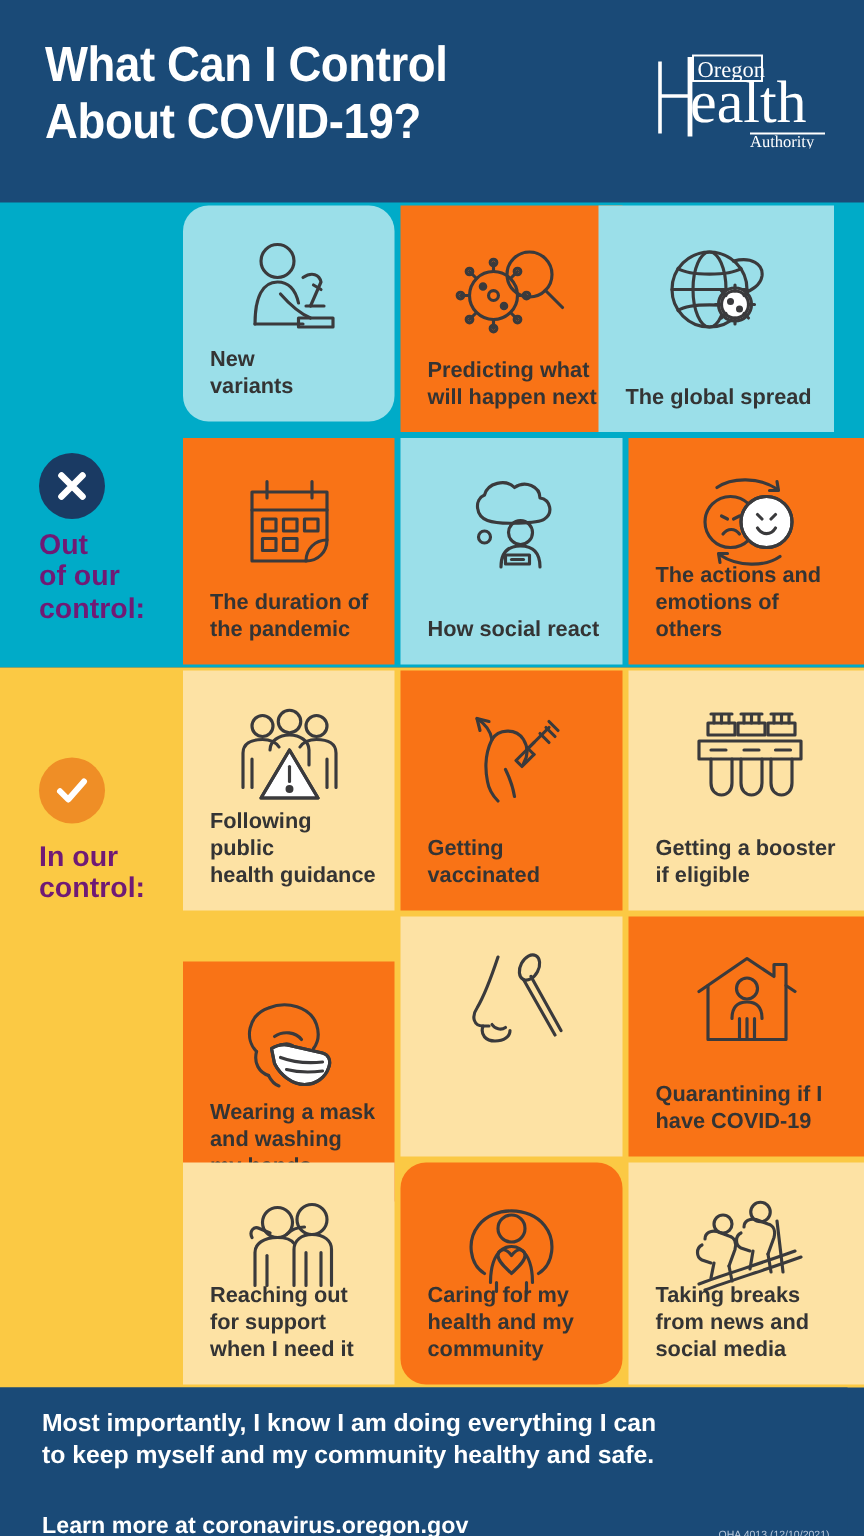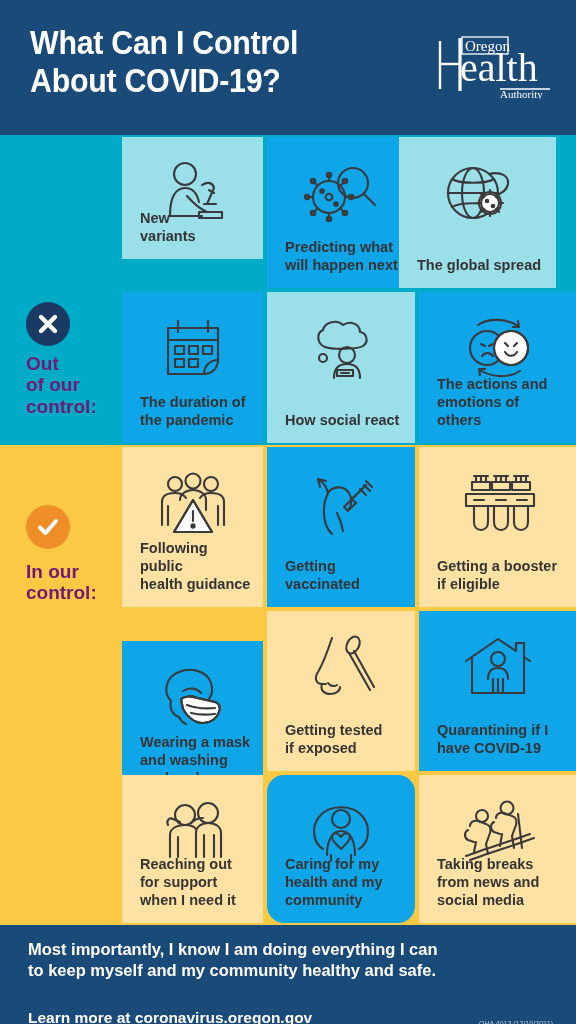--- a/index.html
+++ b/index.html
@@ -40,21 +40,21 @@
   
   .tile{position:absolute;display:flex;flex-direction:column;
         box-sizing:border-box;padding:0;}
   .tile .icon{position:absolute;left:0;right:0;top:14px;height:84px;
               display:flex;align-items:center;justify-content:center;}
   .tile .icon svg{display:block;}
   .tile .cap{position:absolute;left:18px;right:10px;bottom:14px;
              color:#343434;font-weight:bold;font-size:14.5px;line-height:1.25;
              font-family:"Liberation Sans Narrow","Liberation Sans",sans-serif;}
   .bg-cyan{background:#9bdfe9;}
-  .bg-white{background:#0ea5e9;}
+  .bg-white{background:#f97316;}
   .bg-gold{background:#fde2a4;}
 
   
   .footer{position:absolute;left:0;top:925px;width:565px;height:99px;background:#1a4a77;}
   .foot-main{position:absolute;left:28px;top:14px;width:430px;color:#fff;
              font-weight:bold;font-size:16.5px;line-height:1.3;
              font-family:"Liberation Sans Narrow","Liberation Sans",sans-serif;}
   .foot-sub{position:absolute;left:28px;top:84px;color:#fff;font-weight:bold;
             font-size:15.5px;
             font-family:"Liberation Sans Narrow","Liberation Sans",sans-serif;}
@@ -96,21 +96,21 @@
         <path d="M4 4 L18 18 M18 4 L4 18" stroke="#fff" stroke-width="4.4" stroke-linecap="round"></path>
       </svg>
     </div>
     <div class="side" style="top:218px;">
       <div>Out</div>
       <div>of our</div>
       <div>control:</div>
     </div>
   </div>
 
-  <div class="tile bg-cyan" style="left:122px;top:137px;width:141px;height:122px;">
+  <div class="tile bg-cyan" style="left:122px;top:137px;width:141px;height:144px;border-radius:17px;">
     <div class="icon">
       <svg width="78" height="66" viewBox="0 0 78 66" class="ico">
         <circle cx="31" cy="14" r="11"></circle>
         <path d="M16 56 C16 38 21 28 31 28 C38 28 43 33 45 42"></path>
         <path d="M16 56 L48 56"></path>
         <path d="M33 36 C40 44 46 49 53 52"></path>
         <path d="M48 25 C54 21 59 23 60 28 L53 44"></path>
         <path d="M50 44 L62 44"></path>
         <path d="M45 52 L68 52 L68 58 L45 58 Z"></path>
         <path d="M55 30 L60 33"></path>
@@ -328,24 +328,20 @@
     <div class="icon">
       <svg width="70" height="66" viewBox="0 0 70 66" class="ico">
         <path d="M26 4 C22 16 18 28 12 38 C8 44 10 50 16 50 L20 50"></path>
         <path d="M16 50 C14 56 18 60 24 60 C30 60 34 57 34 53"></path>
         <path d="M22 49 C24 52 28 53 31 51"></path>
         <ellipse cx="47" cy="11" rx="6" ry="9" transform="rotate(28 47 11)"></ellipse>
         <path d="M43 19 L64 56"></path>
         <path d="M48 17 L68 53"></path>
       </svg>
     </div>
-    <div class="cap">
-      <div>Getting tested</div>
-      <div>if exposed</div>
-    </div>
   </div>
 
   <div class="tile bg-white" style="left:419px;top:611px;width:157px;height:160px;">
     <div class="icon">
       <svg width="76" height="64" viewBox="0 0 76 64" class="ico">
         <path d="M6 26 L38 4 L56 16 L56 8 L64 8 L64 22 L70 26"></path>
         <path d="M12 22 L12 58 L64 58 L64 22"></path>
         <circle cx="38" cy="24" r="7"></circle>
         <path d="M28 44 C28 36 32 33 38 33 C44 33 48 36 48 44"></path>
         <path d="M33 44 L33 58 M38 44 L38 58 M43 44 L43 58"></path>

